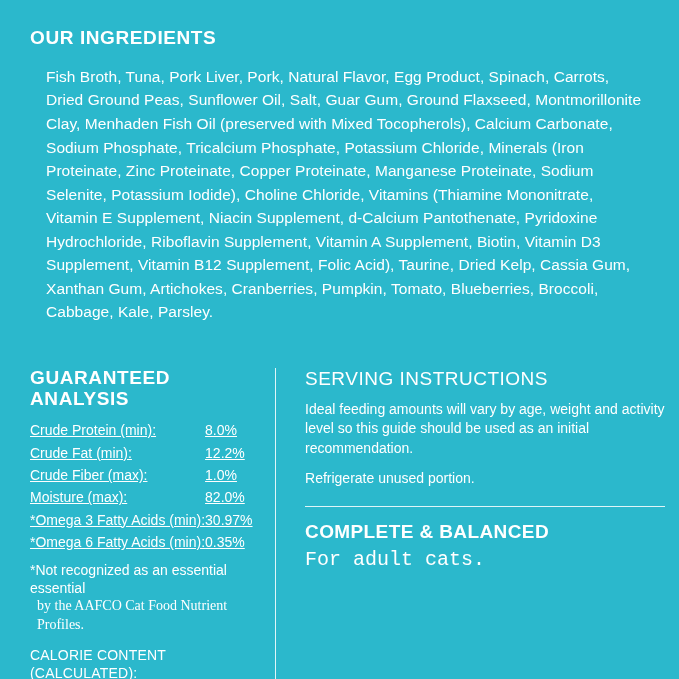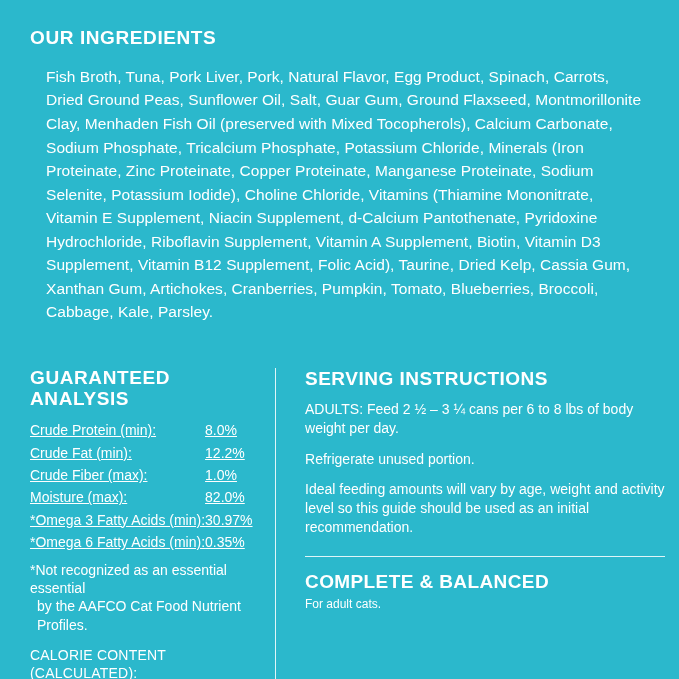--- a/index.html
+++ b/index.html
@@ -86,35 +86,36 @@
     white-space: nowrap;
   }
   .footnote {
     font-size: 14px;
     line-height: 1.3;
     margin-top: 7px;
   }
   .footnote .indent {
     display: block;
     padding-left: 7px;
+    font-family: Liberation Serif, serif;
   }
   .calorie-title {
     font-size: 14px;
     margin-top: 12px;
     line-height: 1.3;
     letter-spacing: 0.2px;
   }
   .calorie-body {
     font-size: 14px;
     line-height: 1.3;
     margin-top: 3px;
   }
   .serving-heading {
     font-size: 19px;
-    font-weight: bold;
+    font-weight: normal;
     letter-spacing: 0.5px;
     margin: 0 0 10px 0;
   }
   .serving-p {
     font-size: 14px;
     line-height: 1.38;
     margin: 0 0 11px 0;
   }
   .serving-p:last-child {
     margin-bottom: 0;
@@ -125,23 +126,24 @@
     width: 100%;
     margin: 18px 0 14px 0;
   }
   .complete-heading {
     font-size: 19px;
     font-weight: bold;
     letter-spacing: 0.4px;
     margin: 0 0 4px 0;
   }
   .complete-body {
-    font-size: 12px;
+    font-size: 20px;
     line-height: 1.3;
     margin: 0;
+    font-family: Liberation Mono, monospace;
   }
   .spacer {
     flex: 1 1 auto;
   }
 </style>
 </head>
 <body>
 
 <div class="label">
 
@@ -193,23 +195,22 @@
 
       <div class="calorie-title">CALORIE CONTENT (CALCULATED):</div>
       <div class="calorie-body">Metabolizable Energy 545 kcal/kg; 69 kcal/can</div>
     </div>
 
     <div class="col-divider"></div>
 
     <div class="col-right">
       <div>
         <h2 class="serving-heading">SERVING INSTRUCTIONS</h2>
-        <p class="serving-p">ADULTS: Feed 2 ½ – 3 ¼ cans per 6 to 8 lbs of body weight per day.</p>
+        <p class="serving-p">Ideal feeding amounts will vary by age, weight and activity level so this guide should be used as an initial recommendation.</p>
         <p class="serving-p">Refrigerate unused portion.</p>
-        <p class="serving-p">Ideal feeding amounts will vary by age, weight and activity level so this guide should be used as an initial recommendation.</p>
       </div>
 
       <div class="right-divider"></div>
 
       <div>
         <h2 class="complete-heading">COMPLETE &amp; BALANCED</h2>
         <p class="complete-body">For adult cats.</p>
       </div>
 
       <div class="spacer"></div>

